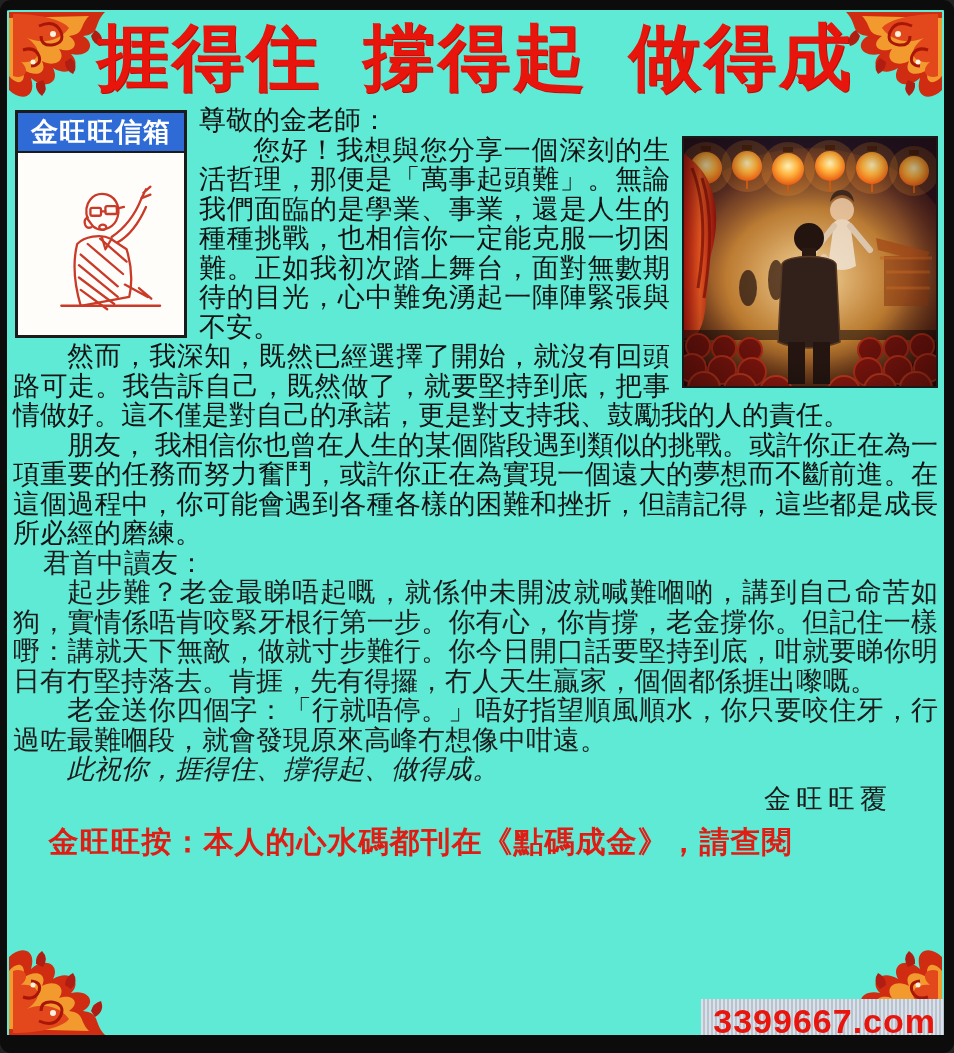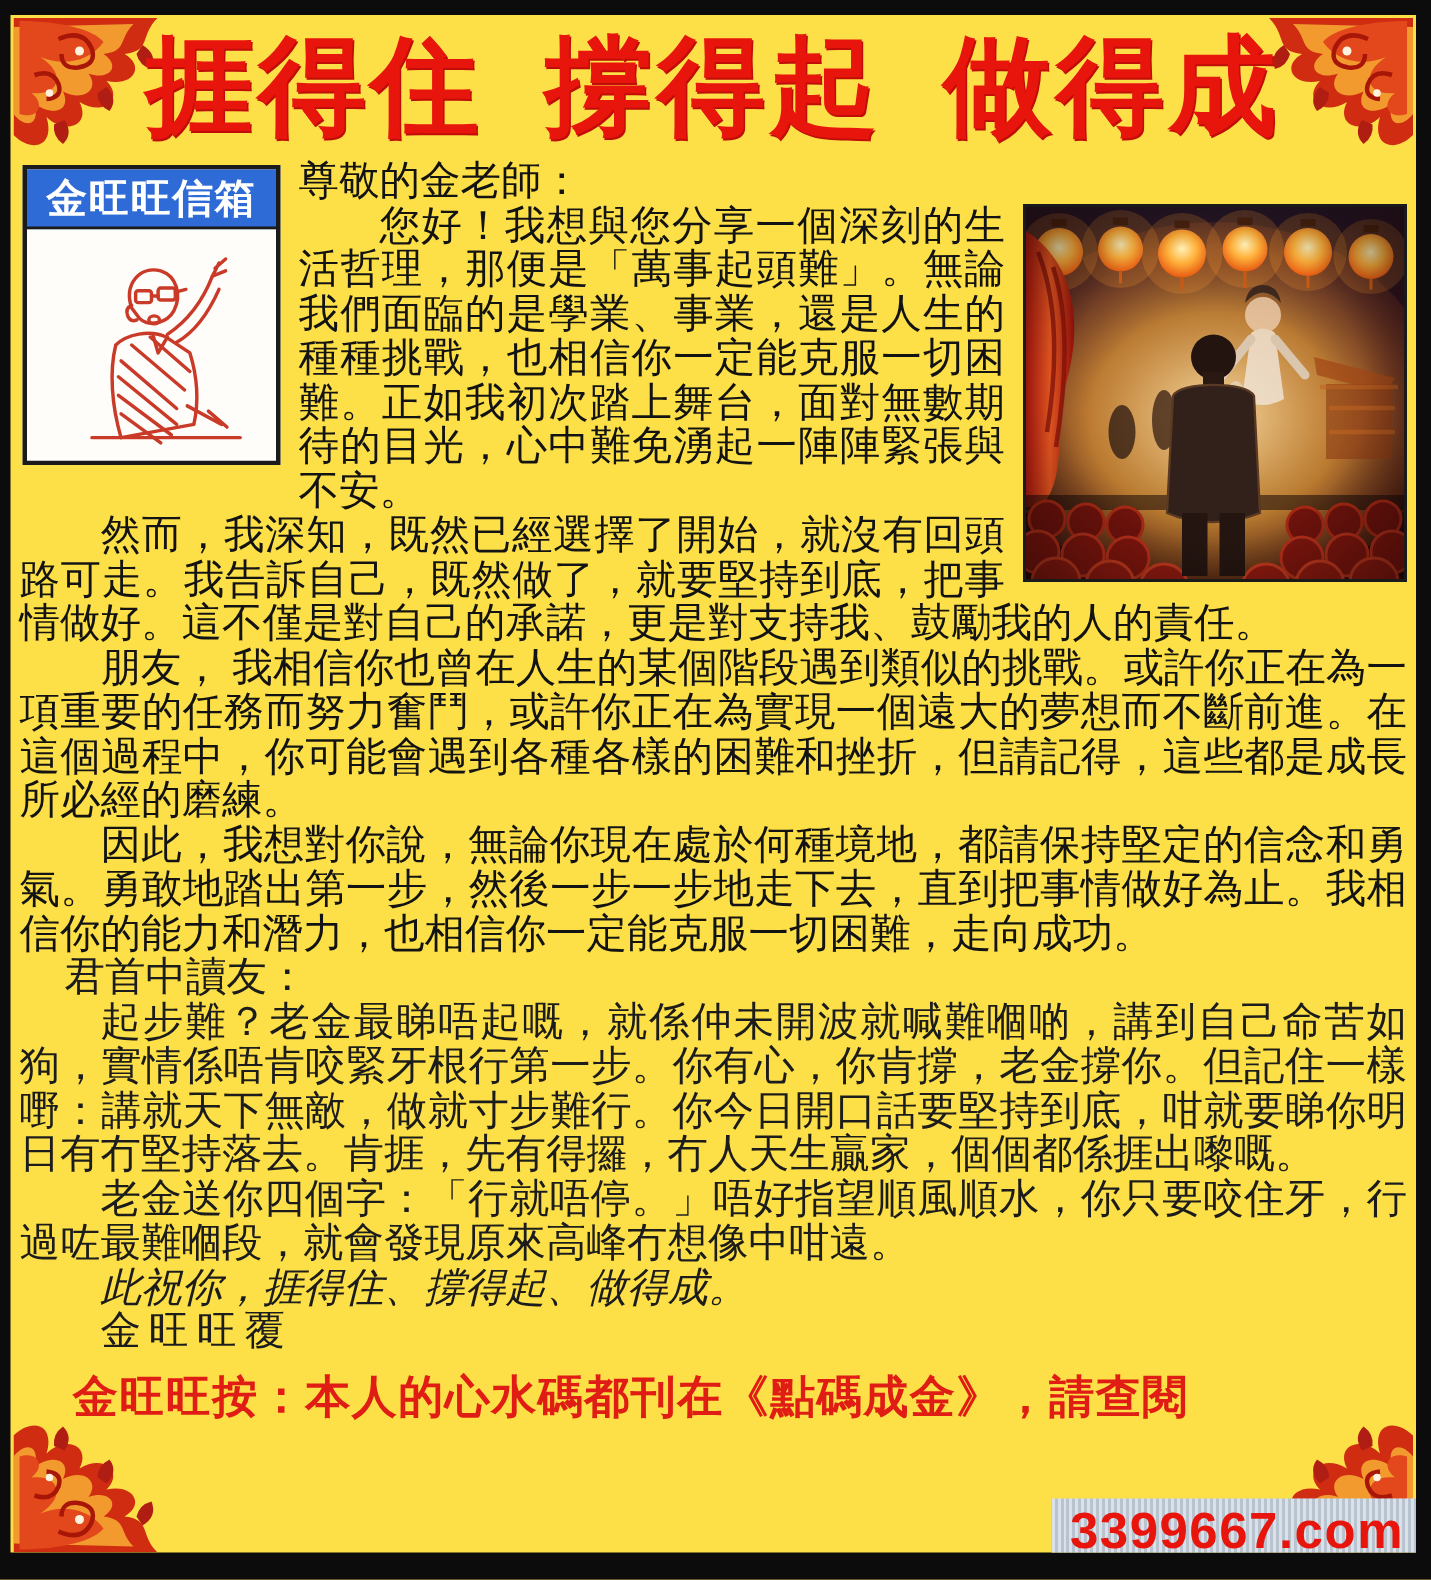--- a/index.html
+++ b/index.html
@@ -1,24 +1,25 @@
 <!DOCTYPE html>
 <html><head>
 <meta charset="utf-8">
 <style>
   html,body{margin:0;padding:0;background:#222;}
   .page{
     position:relative;
     width:954px;height:1053px;
     box-sizing:border-box;
-    background:#fde047;
+    background:#5eead4;
     border-style:solid;border-color:#0c0c0c;
     border-width:10px 10px 18px 7px;
     font-family:"Liberation Serif", serif;
     overflow:hidden;
+    border-radius:11px;
   }
   
   .orn{position:absolute;width:128px;height:110px;z-index:1;pointer-events:none;}
   .orn.tl{top:2px;left:2px;}
   .orn.tr{top:2px;right:2px;transform:scaleX(-1);}
   .orn.bl{bottom:0px;left:2px;transform:scaleY(-1);}
   .orn.br{bottom:0px;right:2px;transform:scale(-1,-1);}
   
   .title{
     position:relative;z-index:2;
@@ -31,41 +32,41 @@
   
   .flow{
     position:relative;z-index:2;
     padding:0 6px;
     font-size:27px;line-height:29.5px;
     color:#131313;text-align:justify;
   }
   .flow p{margin:0;text-indent:2em;}
   .flow p.nosal{text-indent:0;margin-left:30px;}
   .mailbox{
-    float:left;width:172px;height:200px;
+    float:left;width:172px;height:228px;
     margin:4px 12px 4px 2px;
     border:3px solid #1b1b1b;background:#fff;
     box-sizing:border-box;display:flex;flex-direction:column;
   }
   .mailbox-header{
     background:#2e6bd6;color:#fff;
     font-family:"Liberation Sans", sans-serif;font-weight:bold;
     font-size:27px;line-height:38px;height:38px;text-align:center;
     letter-spacing:1px;border-bottom:2px solid #1b1b1b;
     text-indent:0;white-space:nowrap;
   }
   .mailbox-drawing{flex:1;display:flex;align-items:center;justify-content:center;background:#fffdfa;}
   .stage{
     float:right;width:256px;height:252px;
     margin:30px 0 8px 12px;
     border:2px solid #1a1a1a;box-sizing:border-box;
     background:#2a161f;
   }
   .sig-right{text-align:right;text-indent:0;padding-right:10px;}
-  .sig-reply{text-indent:0;padding-right:46px;letter-spacing:5px;}
+  .sig-reply{text-align:right;text-indent:0;padding-right:46px;letter-spacing:5px;}
   .closing{text-indent:3.6em;font-style:italic;}
   .reply-block p{color:#1c1c1c;}
   
   .note{
     position:relative;z-index:2;
     margin-top:8px;text-align:center;padding-right:110px;
     font-family:"Liberation Sans", sans-serif;
     font-size:30px;font-weight:bold;color:#e01d14;
     letter-spacing:1px;white-space:nowrap;
   }
@@ -284,21 +285,20 @@
           <rect x="129" y="204" width="17" height="42" fill="#241510"></rect>
         </g>
         <rect width="252" height="248" fill="url(#vig)"></rect>
       </svg>
     </div>
 
     <p class="nosal">尊敬的金老師：</p>
     <p>您好！我想與您分享一個深刻的生活哲理，那便是「萬事起頭難」。無論我們面臨的是學業、事業，還是人生的種種挑戰，也相信你一定能克服一切困難。正如我初次踏上舞台，面對無數期待的目光，心中難免湧起一陣陣緊張與不安。</p>
     <p>然而，我深知，既然已經選擇了開始，就沒有回頭路可走。我告訴自己，既然做了，就要堅持到底，把事情做好。這不僅是對自己的承諾，更是對支持我、鼓勵我的人的責任。</p>
     <p>朋友， 我相信你也曾在人生的某個階段遇到類似的挑戰。或許你正在為一項重要的任務而努力奮鬥，或許你正在為實現一個遠大的夢想而不斷前進。在這個過程中，你可能會遇到各種各樣的困難和挫折，但請記得，這些都是成長所必經的磨練。</p>
-    <p>因此，我想對你說，無論你現在處於何種境地，都請保持堅定的信念和勇氣。勇敢地踏出第一步，然後一步一步地走下去，直到把事情做好為止。我相信你的能力和潛力，也相信你一定能克服一切困難，走向成功。</p>
 
     <div class="reply-block">
       <p class="nosal">君首中讀友：</p>
       <p>起步難？老金最睇唔起嘅，就係仲未開波就喊難嗰啲，講到自己命苦如狗，實情係唔肯咬緊牙根行第一步。你有心，你肯撐，老金撐你。但記住一樣嘢：講就天下無敵，做就寸步難行。你今日開口話要堅持到底，咁就要睇你明日有冇堅持落去。肯捱，先有得攞，冇人天生贏家，個個都係捱出嚟嘅。</p>
       <p>老金送你四個字：「行就唔停。」唔好指望順風順水，你只要咬住牙，行過咗最難嗰段，就會發現原來高峰冇想像中咁遠。</p>
       <p class="closing">此祝你，捱得住、撐得起、做得成。</p>
       <p class="sig-reply">金旺旺覆</p>
     </div>
   </div>
 

